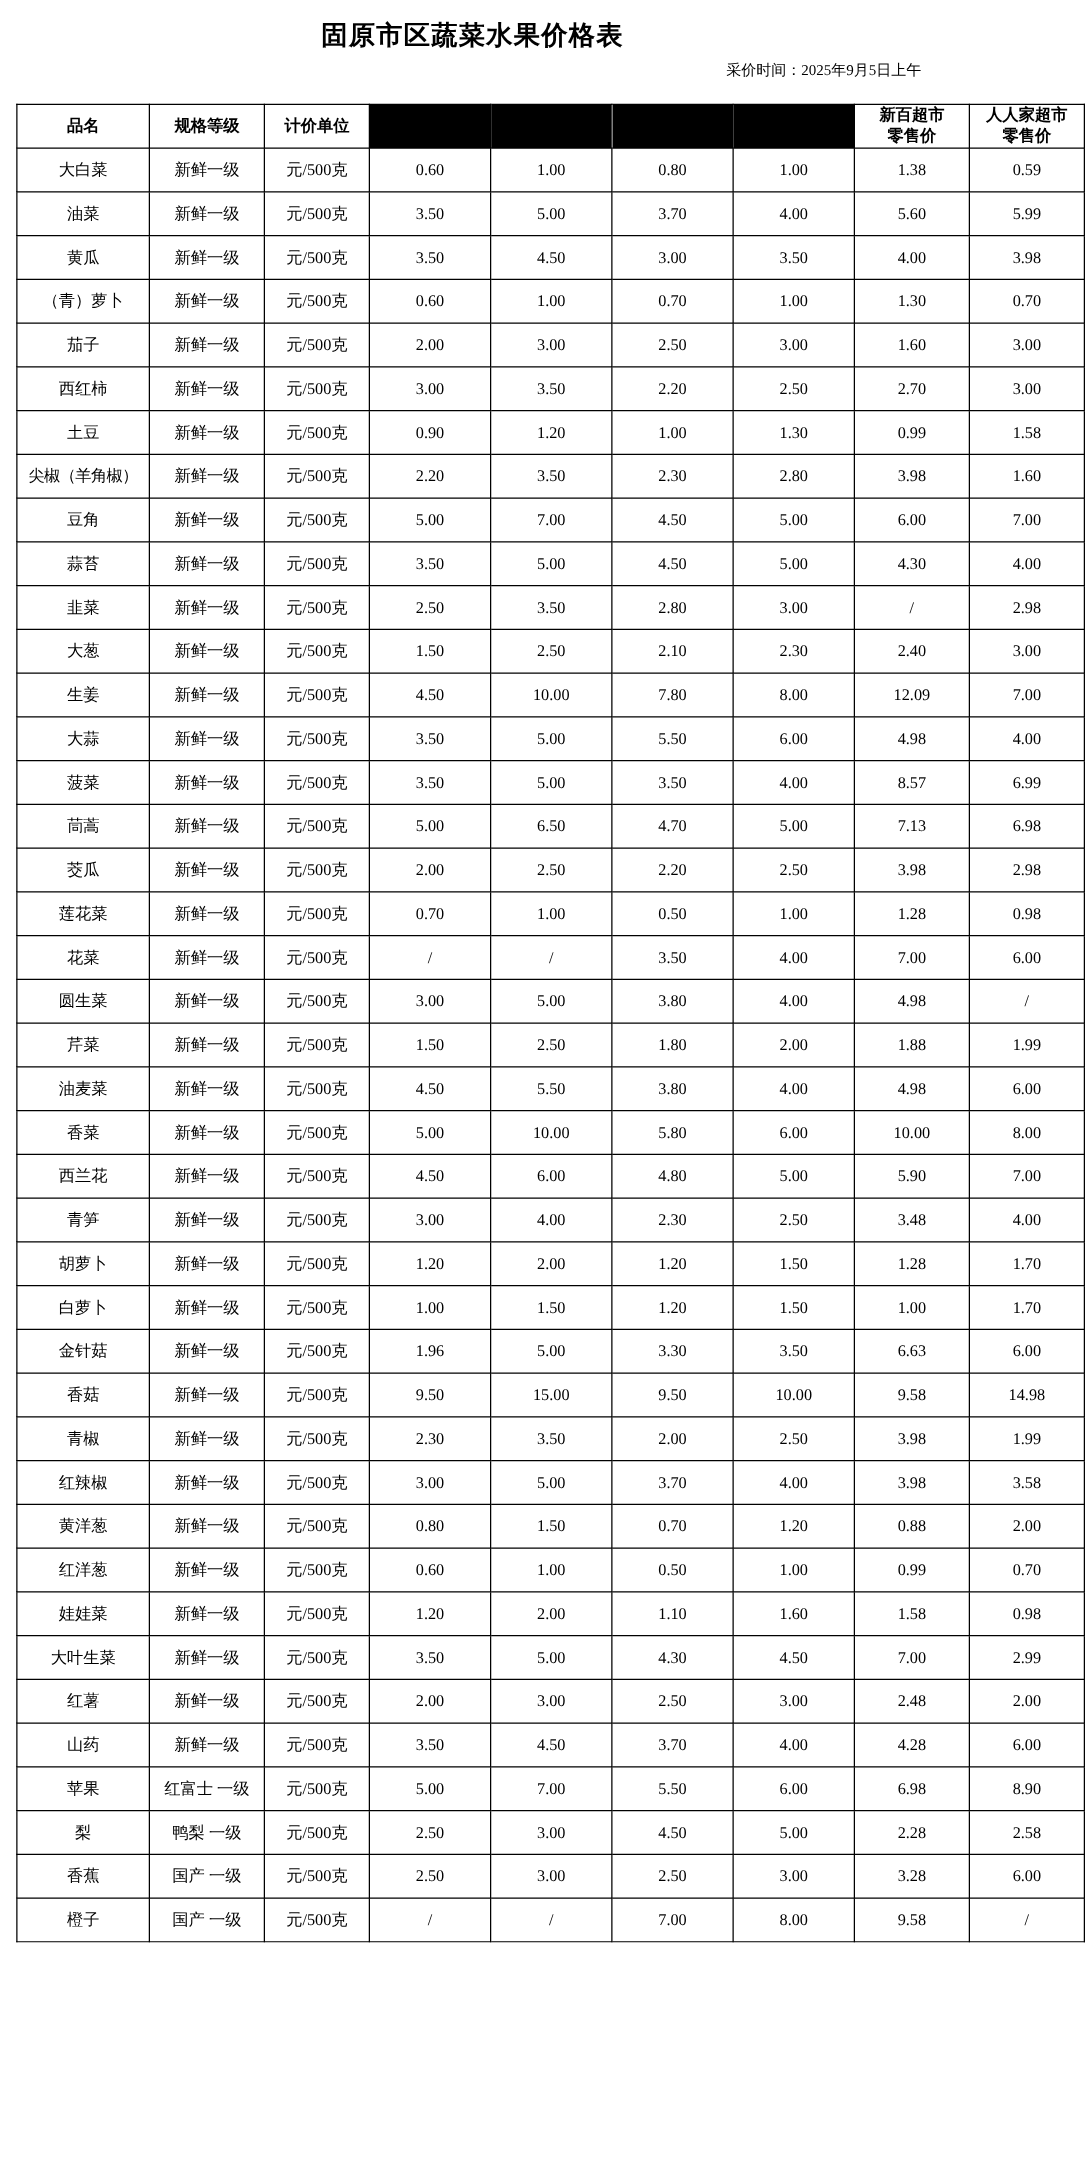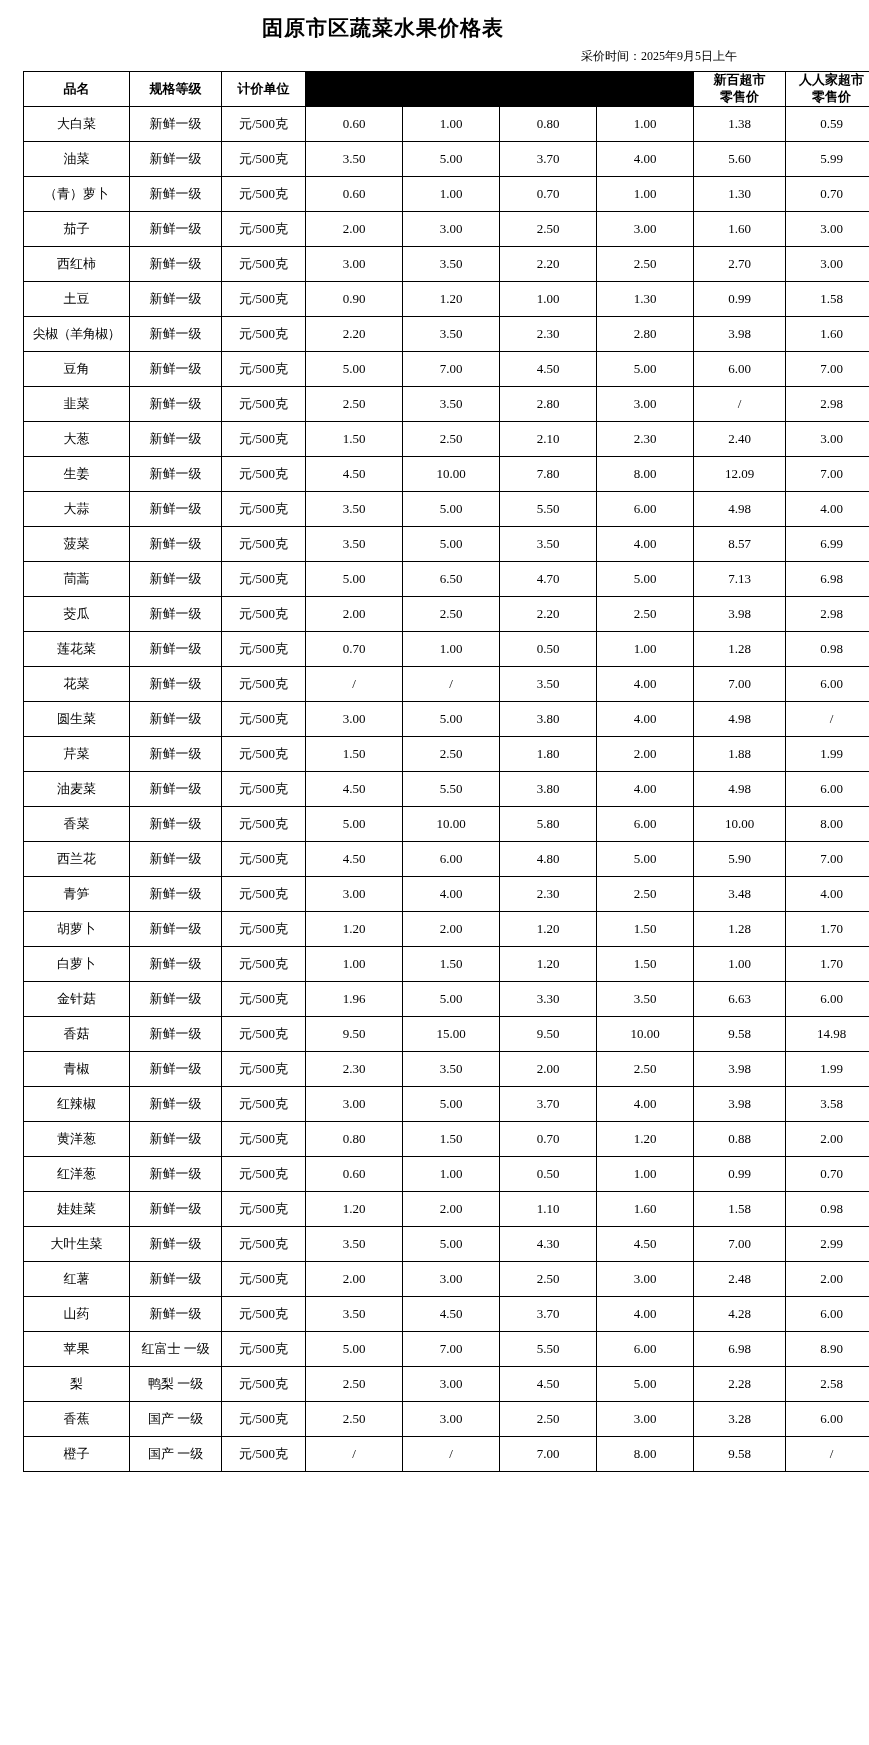--- a/index.html
+++ b/index.html
@@ -8,35 +8,35 @@
     background: #ffffff;
   }
   body {
     width: 869px;
     font-family: "Liberation Serif", "DejaVu Serif", serif;
     color: #000000;
   }
   .page {
     width: 755px;
     box-sizing: border-box;
-    padding: 10px 12px 0 23px;
+    padding: 10px 12px 0 13px;
   }
   .doc-title {
     text-align: center;
     font-size: 21px;
     font-weight: bold;
     letter-spacing: 1px;
     margin: 4px 0 6px 0;
     font-family: "Liberation Serif", "DejaVu Serif", serif;
   }
   .meta-row {
     text-align: right;
     font-size: 12px;
     padding-right: 6px;
-    margin-bottom: 6px;
+    margin-bottom: 18px;
   }
   table.price-table {
     border-collapse: collapse;
     width: 845px;
     table-layout: fixed;
   }
   table.price-table td,
   table.price-table th {
     border: 1px solid #000000;
     text-align: center;
@@ -136,20 +136,31 @@
           <td class="spec-col">新鲜一级</td>
           <td class="unit-col">元/500克</td>
           <td class="num">3.50</td>
           <td class="num">5.00</td>
           <td class="num">3.70</td>
           <td class="num">4.00</td>
           <td class="num">5.60</td>
           <td class="num">5.99</td>
         </tr>
         <tr>
+          <td class="name-col">黄瓜</td>
+          <td class="spec-col">新鲜一级</td>
+          <td class="unit-col">元/500克</td>
+          <td class="num">3.50</td>
+          <td class="num">4.50</td>
+          <td class="num">3.00</td>
+          <td class="num">3.50</td>
+          <td class="num">4.00</td>
+          <td class="num">3.98</td>
+        </tr>
+        <tr>
           <td class="name-col">（青）萝卜</td>
           <td class="spec-col">新鲜一级</td>
           <td class="unit-col">元/500克</td>
           <td class="num">0.60</td>
           <td class="num">1.00</td>
           <td class="num">0.70</td>
           <td class="num">1.00</td>
           <td class="num">1.30</td>
           <td class="num">0.70</td>
         </tr>
@@ -200,20 +211,31 @@
         <tr>
           <td class="name-col">豆角</td>
           <td class="spec-col">新鲜一级</td>
           <td class="unit-col">元/500克</td>
           <td class="num">5.00</td>
           <td class="num">7.00</td>
           <td class="num">4.50</td>
           <td class="num">5.00</td>
           <td class="num">6.00</td>
           <td class="num">7.00</td>
+        </tr>
+        <tr>
+          <td class="name-col">蒜苔</td>
+          <td class="spec-col">新鲜一级</td>
+          <td class="unit-col">元/500克</td>
+          <td class="num">3.50</td>
+          <td class="num">5.00</td>
+          <td class="num">4.50</td>
+          <td class="num">5.00</td>
+          <td class="num">4.30</td>
+          <td class="num">4.00</td>
         </tr>
         <tr>
           <td class="name-col">韭菜</td>
           <td class="spec-col">新鲜一级</td>
           <td class="unit-col">元/500克</td>
           <td class="num">2.50</td>
           <td class="num">3.50</td>
           <td class="num">2.80</td>
           <td class="num">3.00</td>
           <td class="num">/</td>

